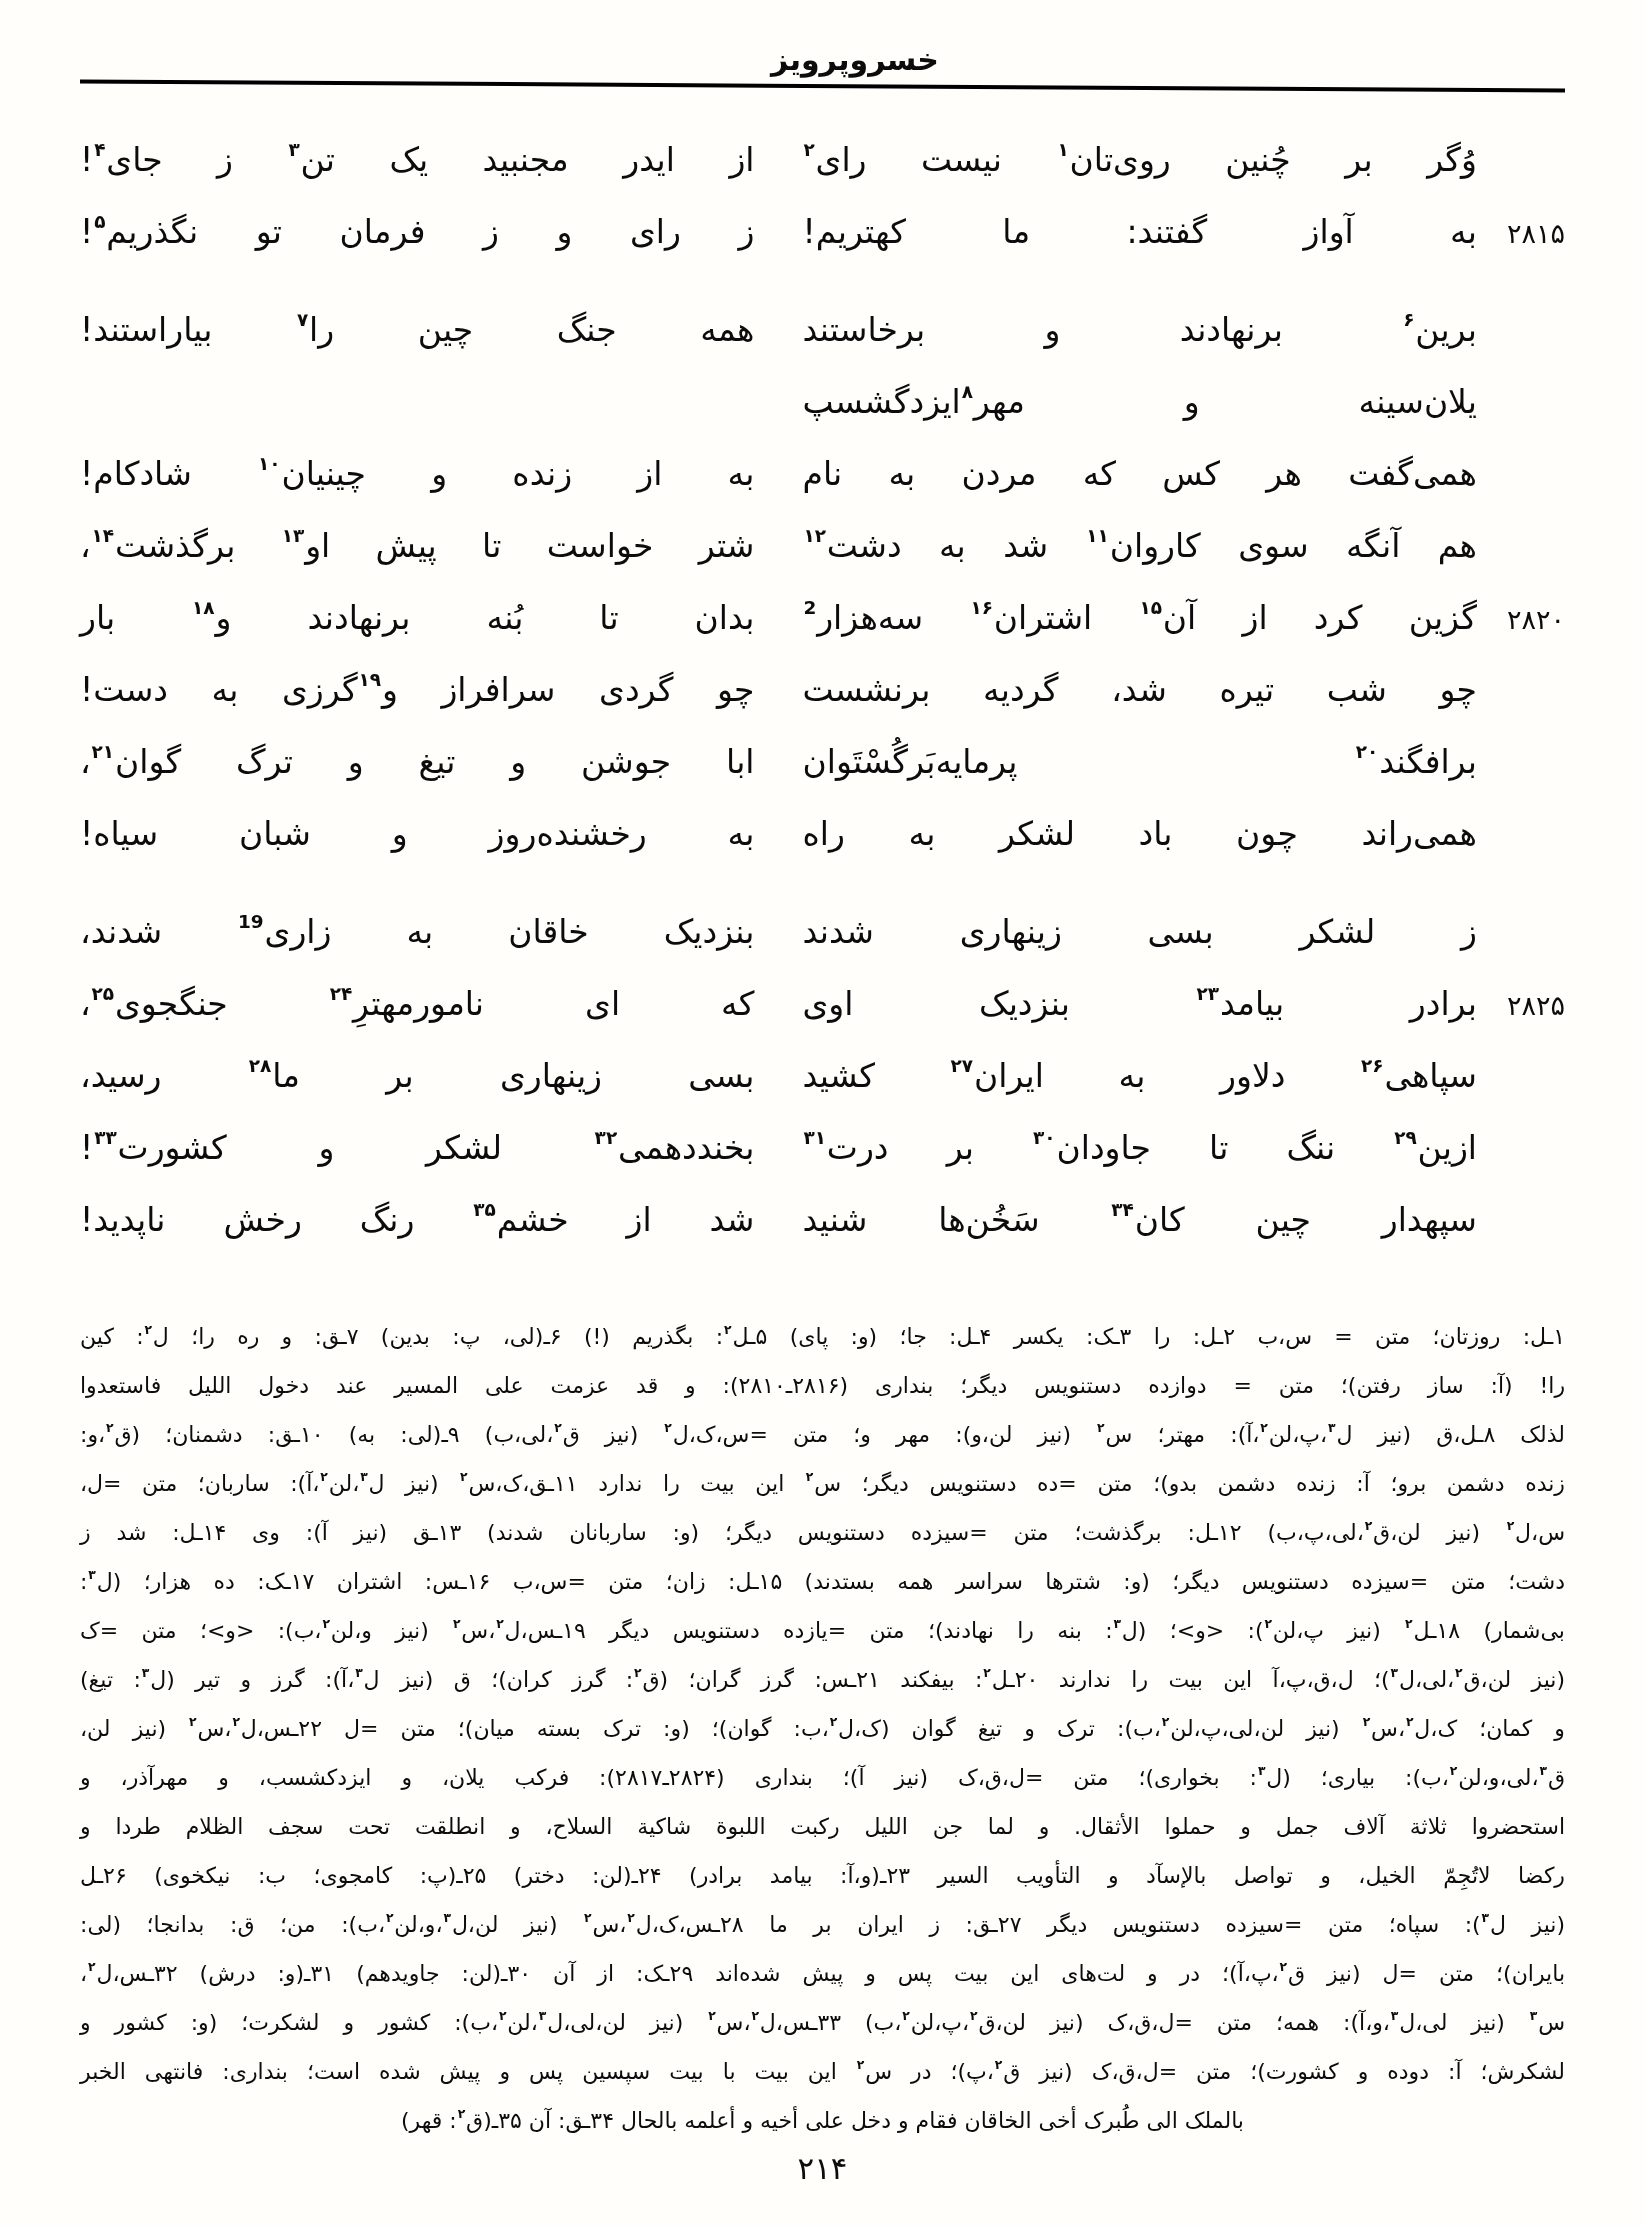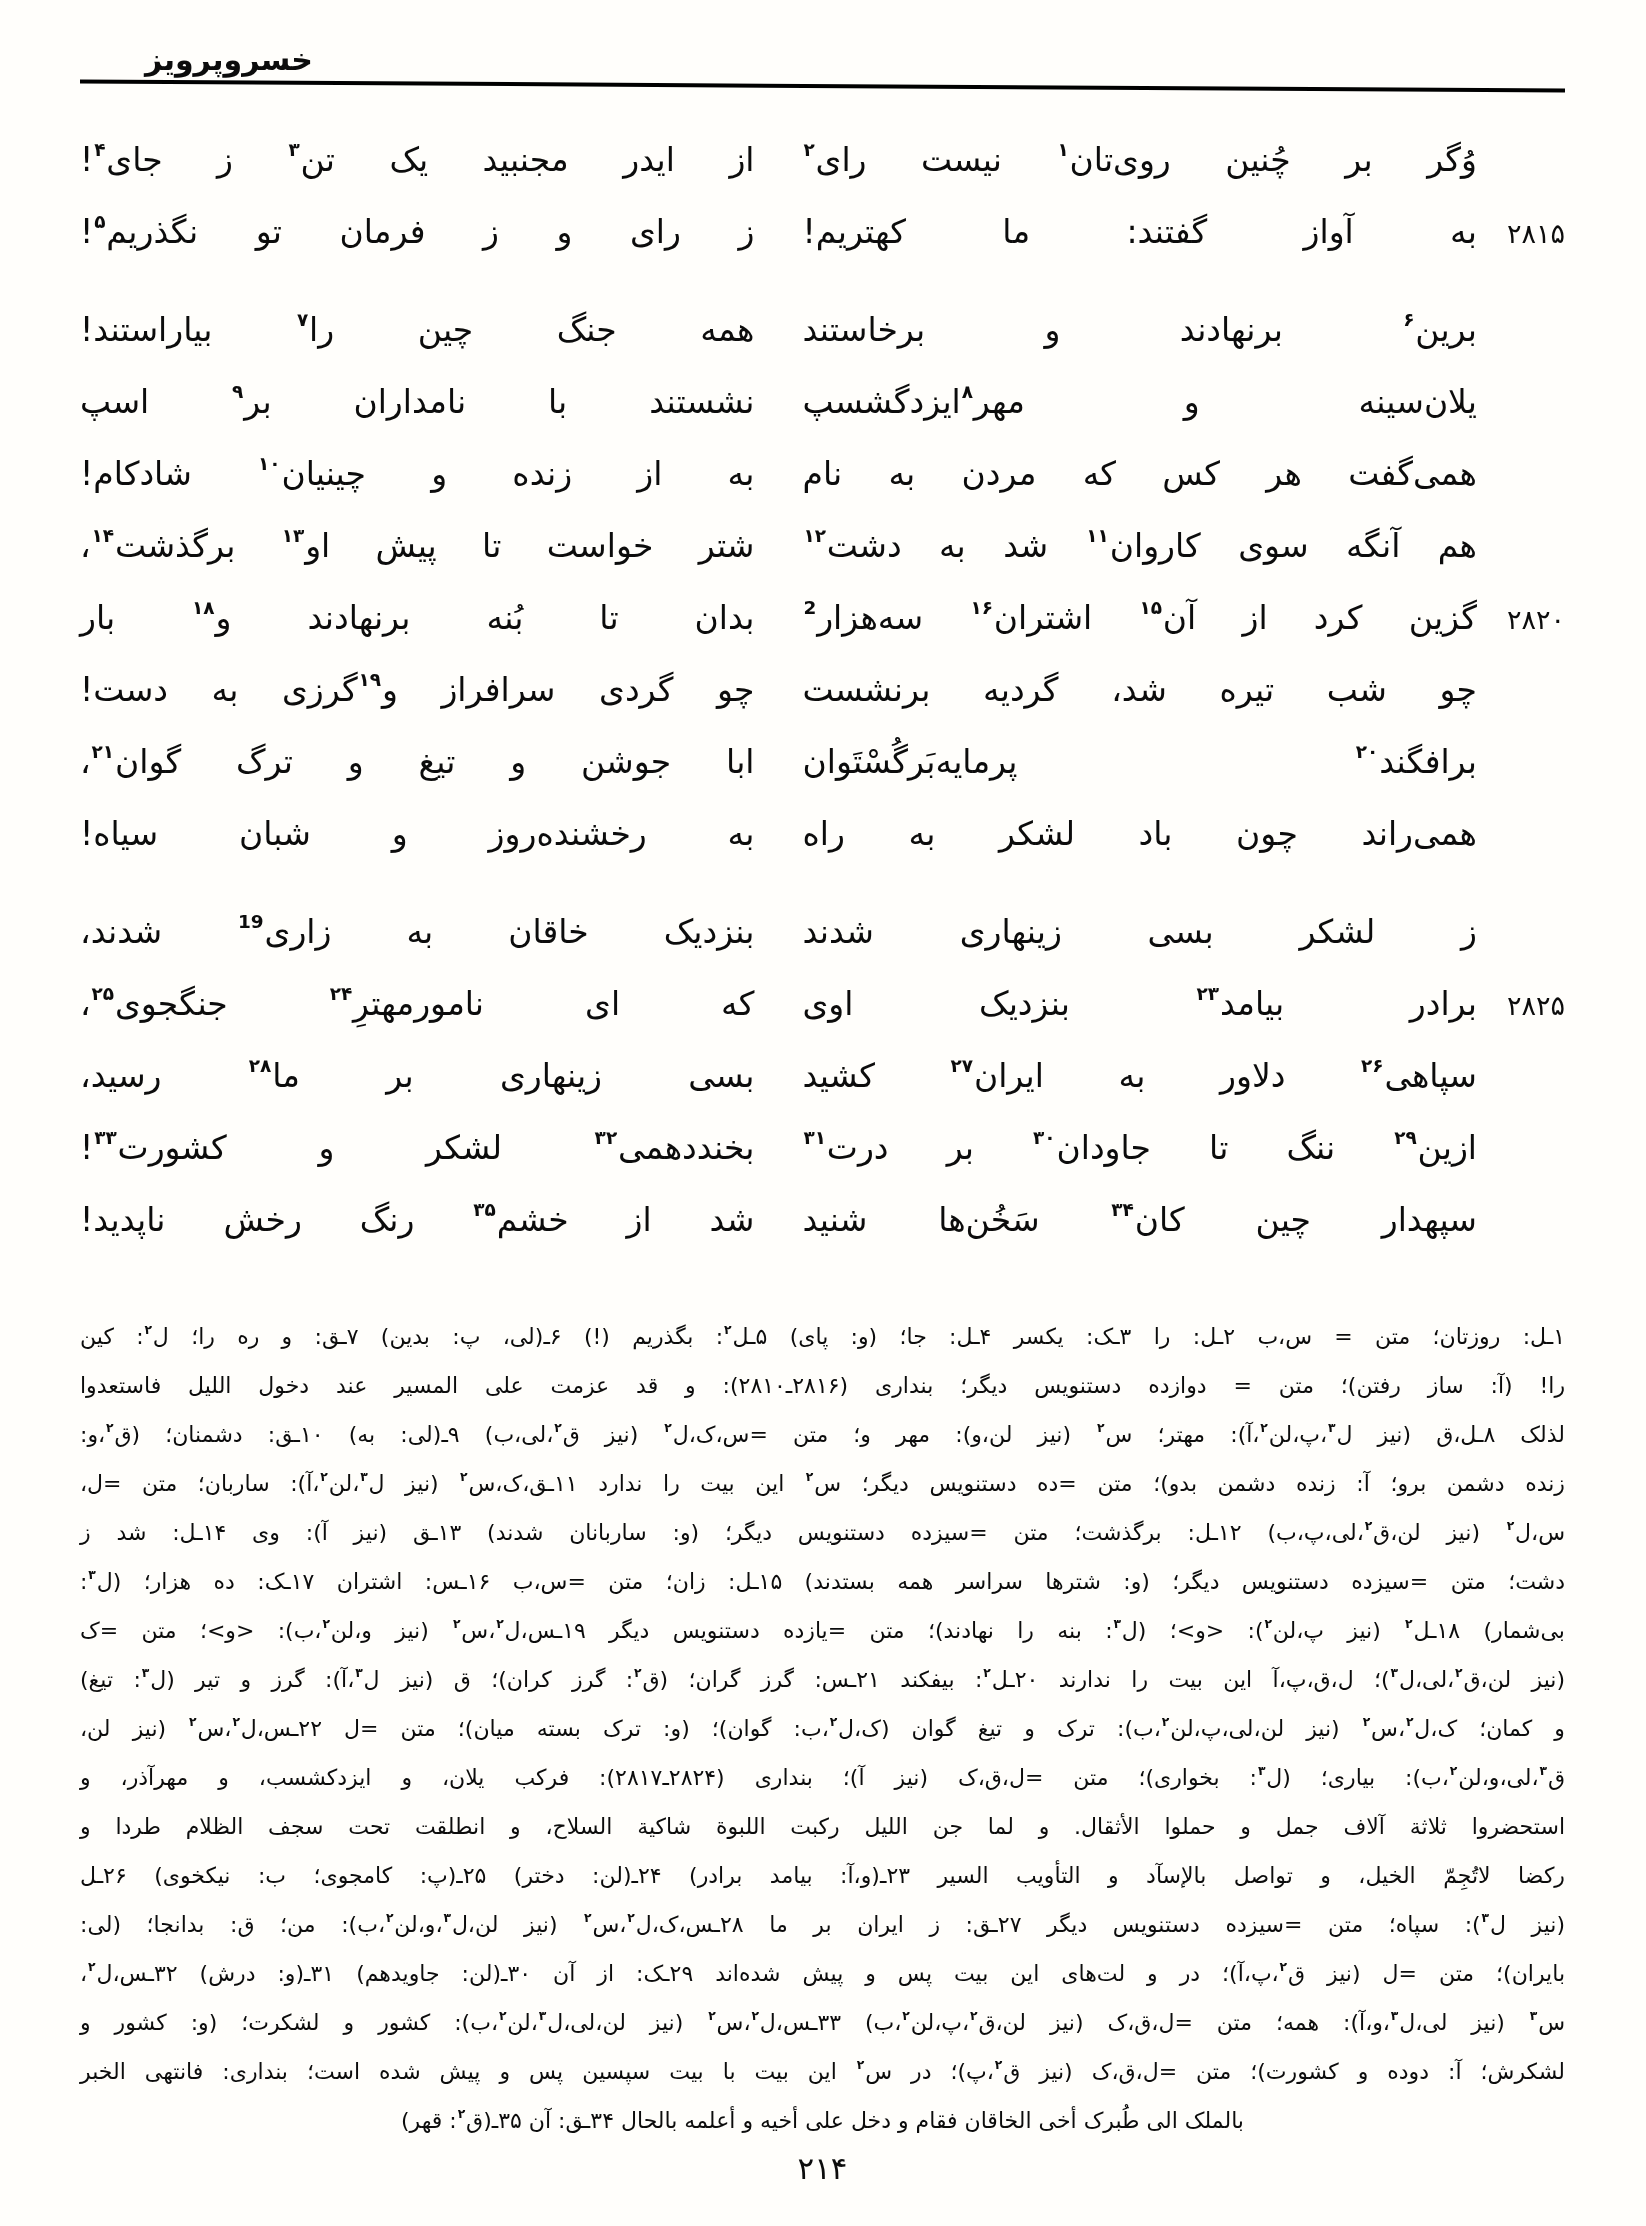--- a/index.html
+++ b/index.html
@@ -10,21 +10,21 @@
     padding:0 81px;
     direction:rtl;
     background:#fffefb;
     color:#0c0c0c;
     font-family:"DejaVu Sans",sans-serif;
     overflow:hidden;
   }
   
   .header{padding-top:42px;}
   .header-title{
-    font-size:30px;font-weight:bold;text-align:left;
+    font-size:30px;font-weight:bold;text-align:center;
     padding-left:37px;letter-spacing:0.5px;
     margin-left:28px;
   }
   .header-rule{
     height:3.7px;background:#000;margin-top:7.4px;
     transform:rotate(0.35deg);transform-origin:center;
   }
   
   .poem{margin-top:50px;font-size:33px;}
   .stanza + .stanza{margin-top:26px;}
@@ -93,21 +93,20 @@
         <div class="verse-row">
           <div class="verse-number"></div>
           <div class="hemistich">برین<sup class="fn-ref">۶</sup> برنهادند و برخاستند</div>
           <div class="gutter"></div>
           <div class="hemistich">همه جنگ چین را<sup class="fn-ref">۷</sup> بیاراستند!</div>
         </div>
         <div class="verse-row">
           <div class="verse-number"></div>
           <div class="hemistich">یلان‌سینه و مهر<sup class="fn-ref">۸</sup>ایزدگشسپ</div>
           <div class="gutter"></div>
-          <div class="hemistich">نشستند با نامداران بر<sup class="fn-ref">۹</sup> اسپ</div>
         </div>
         <div class="verse-row">
           <div class="verse-number"></div>
           <div class="hemistich">همی‌گفت هر کس که مردن به نام</div>
           <div class="gutter"></div>
           <div class="hemistich">به از زنده و چینیان<sup class="fn-ref">۱۰</sup> شادکام!</div>
         </div>
         <div class="verse-row">
           <div class="verse-number"></div>
           <div class="hemistich">هم آنگه سوی کاروان<sup class="fn-ref">۱۱</sup> شد به دشت<sup class="fn-ref">۱۲</sup></div>

